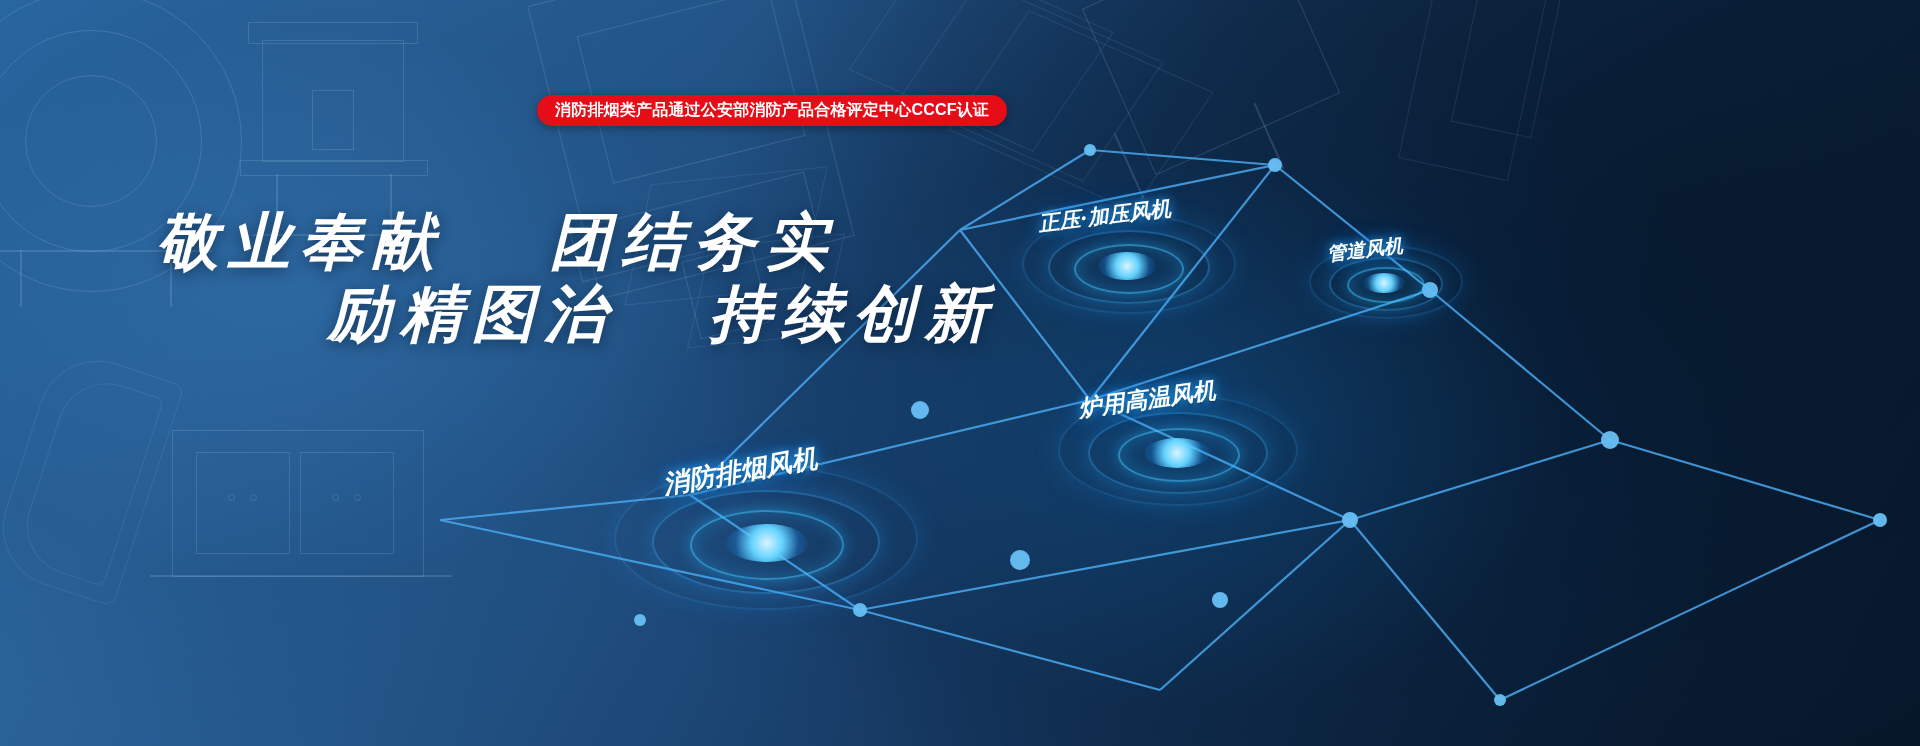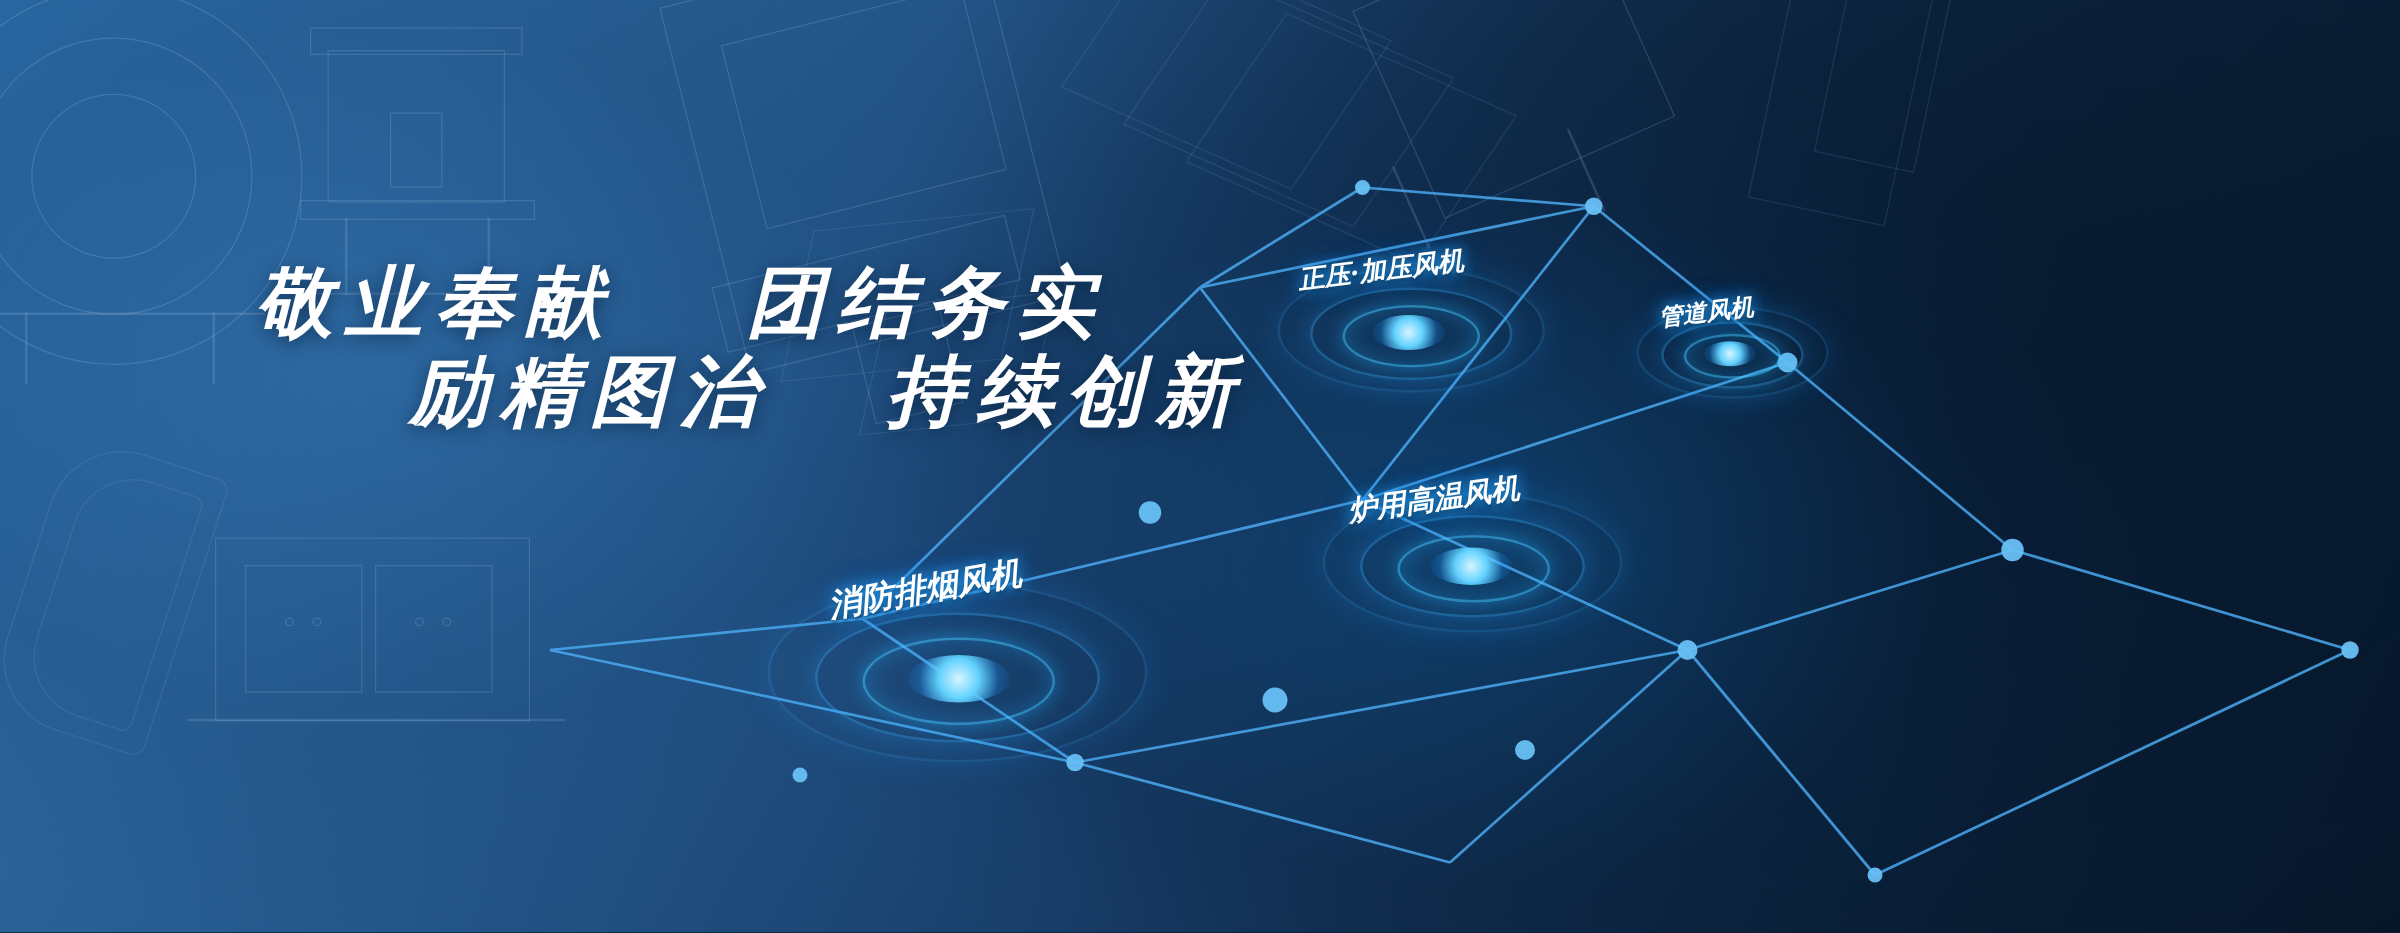--- a/index.html
+++ b/index.html
@@ -23,21 +23,21 @@
     display:flex;align-items:center;justify-content:center;
     background:#e60d18;border-radius:16px;color:#fff;
     font-size:16px;font-weight:bold;letter-spacing:.2px;white-space:nowrap;
     box-shadow:0 2px 10px rgba(0,0,0,.35);}
   
   .slogan{position:absolute;left:150px;top:205px;width:760px;color:#fff;
     text-shadow:0 3px 14px rgba(3,22,45,.55);}
   .sl-line{font-family:"DejaVu Serif","Liberation Serif",serif;
     font-weight:bold;font-style:italic;font-size:62px;line-height:1.18;
     letter-spacing:10px;white-space:nowrap;}
-  .sl-line.l1{padding-left:6px;margin-left:48px;}
+  .sl-line.l1{padding-left:6px;}
   .sl-line.l2{padding-left:178px;font-family:Liberation Serif, serif;}
   .sl-line .gap{display:inline-block;width:42px;}
   
   .hotspot{position:absolute;}
   .ring{position:absolute;border-radius:50%;border:2px solid rgba(64,196,255,.55);
     box-shadow:0 0 16px rgba(40,180,255,.45), inset 0 0 18px rgba(40,180,255,.28);}
   .ring.r2{border-color:rgba(60,180,255,.32);box-shadow:0 0 22px rgba(40,160,255,.30);}
   .ring.r3{border-color:rgba(60,170,250,.18);box-shadow:0 0 26px rgba(40,150,250,.18);}
   .core{position:absolute;border-radius:50%;
     background:radial-gradient(circle,#d8f4ff 0%,#63d2ff 35%,rgba(30,150,255,.25) 70%,rgba(30,150,255,0) 100%);
@@ -133,20 +133,23 @@
       <circle cx="1020" cy="560" r="10"></circle>
       <circle cx="1220" cy="600" r="8"></circle>
       <circle cx="1090" cy="150" r="6"></circle>
       <circle cx="860" cy="610" r="7"></circle>
       <circle cx="1880" cy="520" r="7"></circle>
       <circle cx="1500" cy="700" r="6"></circle>
       <circle cx="640" cy="620" r="6"></circle>
     </g>
   </svg>
 
+  <div class="badge">
+    <span>消防排烟类产品通过公安部消防产品合格评定中心CCCF认证</span>
+  </div>
 
   <div class="slogan">
     <div class="sl-line l1">
       <span>敬业奉献</span>
       <span class="gap"></span>
       <span>团结务实</span>
     </div>
     <div class="sl-line l2">
       <span>励精图治</span>
       <span class="gap"></span>

